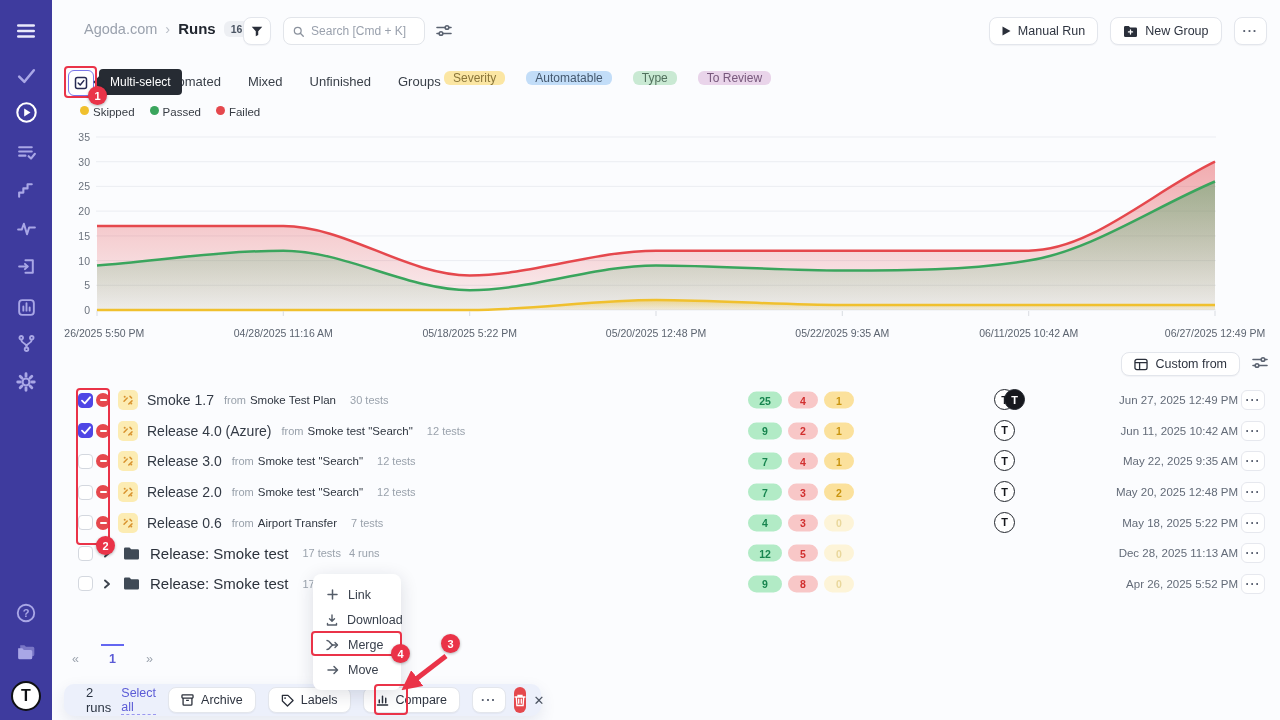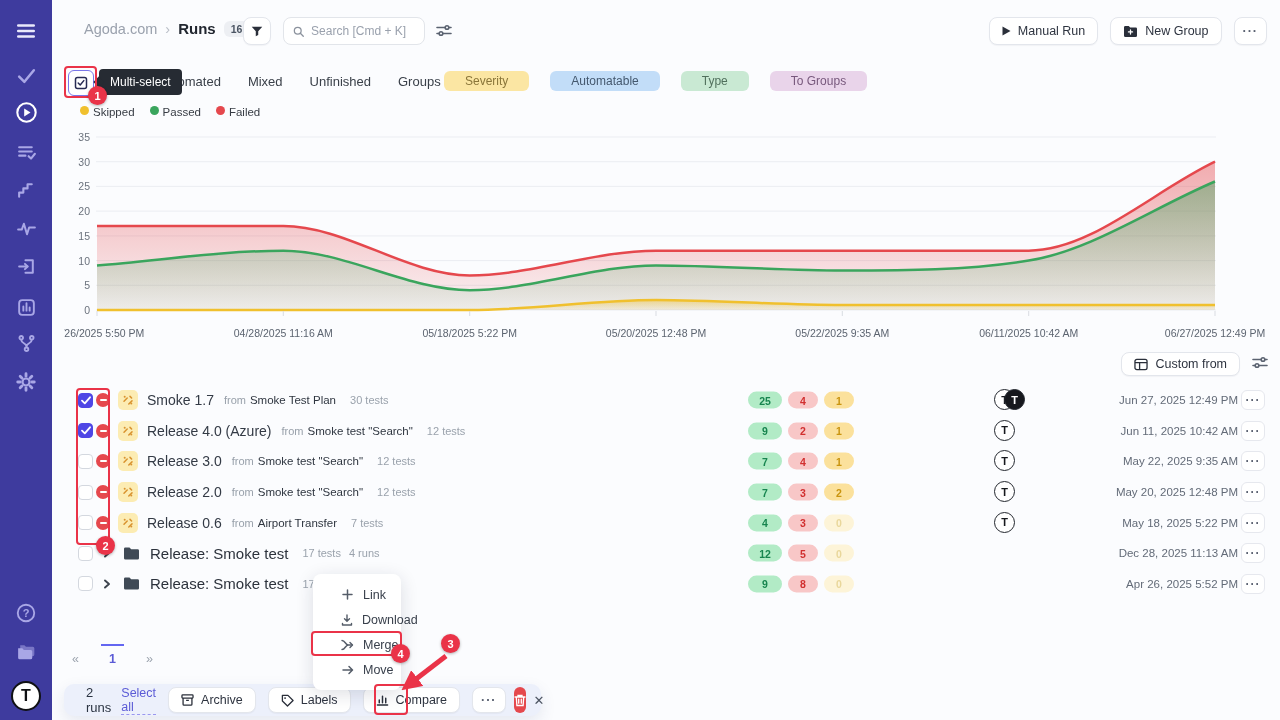--- a/index.html
+++ b/index.html
@@ -38,21 +38,21 @@
 
   
   .ms-btn { left:68px; top:70px; width:26px; height:26px; border:1.5px solid #7a76e8; border-radius:6px; background:#fff;
             display:flex; align-items:center; justify-content:center; color:#272b53; cursor:pointer; }
   .tooltip { left:99px; top:69px; height:26px; background:#262b33; color:#fff; font-size:12px; border-radius:4px;
              display:flex; align-items:center; padding:0 11px; z-index:30; }
   .tooltip::before { content:""; position:absolute; left:-4px; top:9px; width:8px; height:8px; background:#262b33; transform:rotate(45deg); }
   .tabs { left:158px; top:74px; display:flex; gap:27px; font-size:13px; color:#3a4049; }
   .tab { cursor:pointer; white-space:nowrap; }
   .tags { left:444px; top:71px; display:flex; gap:21px; }
-  .tag-pill { height:20px; border-radius:6px; padding:0 21px; font-size:12px; display:flex; align-items:center; cursor:pointer; white-space:nowrap; }
+  .tag-pill { height:14px; border-radius:6px; padding:0 9px; font-size:12px; display:flex; align-items:center; cursor:pointer; white-space:nowrap; }
 
   
   .legend { left:80px; top:106px; display:flex; gap:15px; align-items:center; }
   .legend-item { display:flex; align-items:flex-start; gap:4px; font-size:11.5px; color:#373c44; cursor:pointer; }
   .legend-dot { width:9px; height:9px; border-radius:50%; }
   .ylabels { left:64px; top:132px; width:26px; height:190px; }
   .ylab { position:absolute; right:0; font-size:10.5px; color:#6b727d; }
   .chart-svg { left:96px; top:132px; }
   .xlabels { left:64px; top:327px; right:0; height:14px; overflow:hidden; }
   .xlab { position:absolute; transform:translateX(-50%); font-size:10.5px; color:#5c6470; white-space:nowrap; }
@@ -102,21 +102,21 @@
   .ab-count { font-size:13px; color:#2b3442; }
   .ab-select { margin-left:10px; font-size:12.5px; color:#5b5bd6; border-bottom:1px dashed #9a97ef; cursor:pointer; }
   .action-bar .btn { height:26px; margin-left:12px; }
   .ab-trash { margin-left:8px; width:26px; height:26px; background:#e5484d; border:none; border-radius:8px;
               display:flex; align-items:center; justify-content:center; cursor:pointer; }
   .ab-close { margin-left:auto; font-size:13px; color:#4d5562; cursor:pointer; padding:4px 8px; }
 
   
   .ctx-menu { left:313px; top:574px; width:88px; background:#fff; border-radius:8px; z-index:50;
               box-shadow:0 4px 18px rgba(20,30,60,.14); padding:8px 0; }
-  .ctx-item { height:25px; display:flex; align-items:center; gap:9px; padding-left:28px; font-size:12.5px; color:#39404c; cursor:pointer; }
+  .ctx-item { height:25px; display:flex; align-items:center; gap:9px; padding-left:13px; font-size:12.5px; color:#39404c; cursor:pointer; }
   .ctx-item .ci { color:#555d69; display:flex; width:13px; justify-content:center; }
 
   
   .ann-rect { position:absolute; border:2.5px solid #ea3348; border-radius:4px; z-index:60; pointer-events:none; }
   .ann-badge { position:absolute; width:19px; height:19px; border-radius:50%; background:#ea3348; color:#fff; font-size:11px;
                font-weight:bold; display:flex; align-items:center; justify-content:center; z-index:61;
                box-shadow:0 1px 3px rgba(0,0,0,.3); pointer-events:none; }
   .ann-arrow { position:absolute; z-index:60; pointer-events:none; }
 </style>
 </head>
@@ -260,21 +260,21 @@
 <div class="abs tabs" id="tabs">
     <span class="tab">Automated</span>
     <span class="tab">Mixed</span>
     <span class="tab">Unfinished</span>
     <span class="tab">Groups</span>
   </div>
 <div class="abs tags" id="tags">
     <span class="tag-pill" style="background:#fbe6a3;color:#8a763a">Severity</span>
     <span class="tag-pill" style="background:#c2ddf8;color:#44586e">Automatable</span>
     <span class="tag-pill" style="background:#c9e9d3;color:#51705d">Type</span>
-    <span class="tag-pill" style="background:#e9d4ea;color:#77587c">To Groups</span>
+    <span class="tag-pill" style="background:#e9d4ea;color:#77587c">To Review</span>
   </div>
 
 <div class="abs legend" id="legend">
     <span class="legend-item"><span class="legend-dot" style="background:#f0c02e"></span>Skipped</span>
     <span class="legend-item"><span class="legend-dot" style="background:#3aa55d"></span>Passed</span>
     <span class="legend-item"><span class="legend-dot" style="background:#e5484d"></span>Failed</span>
   </div>
 <div class="abs ylabels" id="ylabels">
     <div class="ylab" style="top:172.0px">0</div>
     <div class="ylab" style="top:147.3px">5</div>

